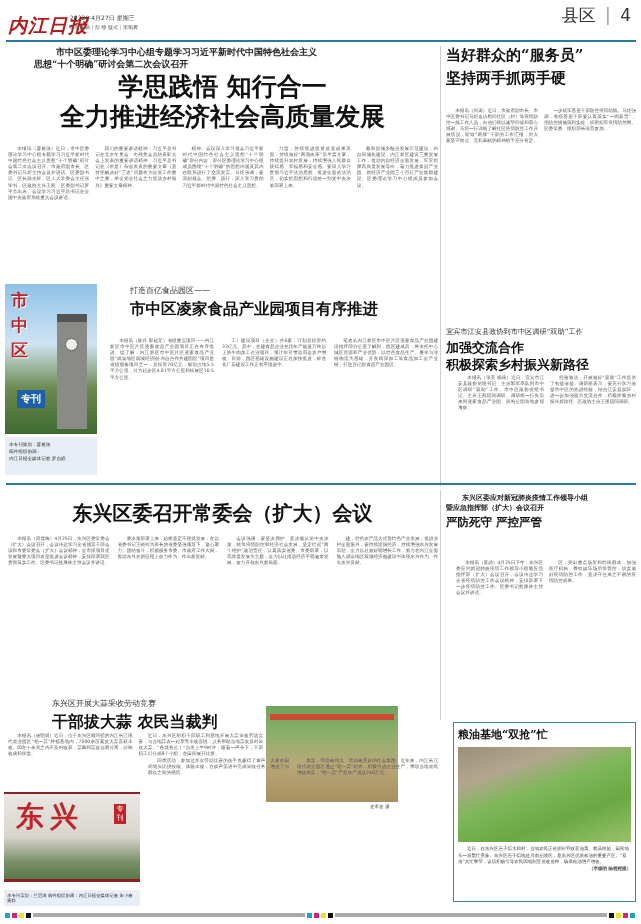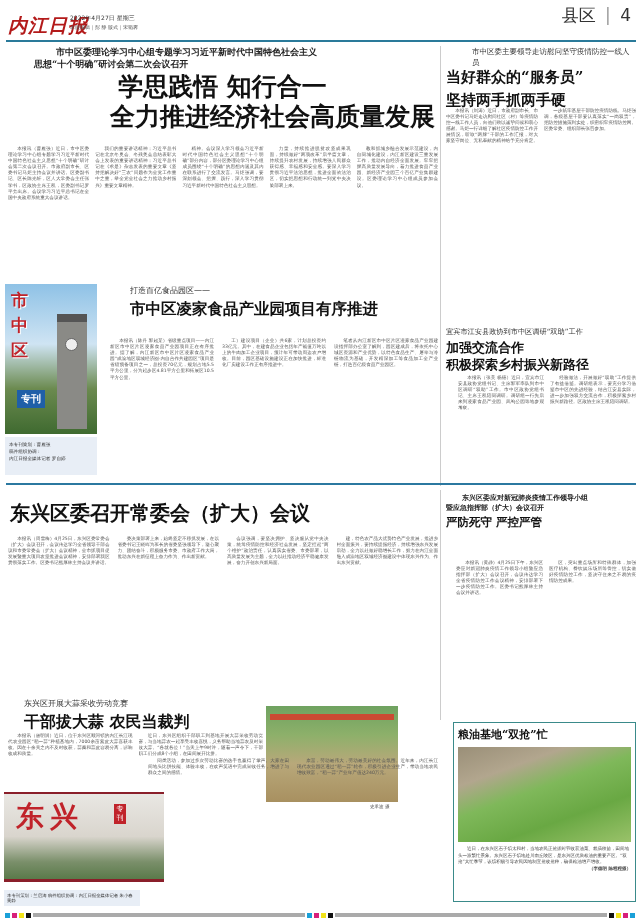--- a/index.html
+++ b/index.html
@@ -34,21 +34,21 @@
     <span style="color:#999;margin:0 4px">|</span>
     <span>4</span>
   </div>
 </div>
 <div class="abs rule-top"></div>
 
 <div class="abs" style="left:10px;top:46px;width:425px;height:90px">
   <div class="kicker" style="padding-left:46px;font-size:9px">市中区委理论学习中心组专题学习习近平新时代中国特色社会主义</div>
   <div class="kicker" style="padding-left:24px;font-size:9px">思想“十个明确”研讨会第二次会议召开</div>
   <div class="head-sans" style="text-align:center;font-size:25px;line-height:30px;margin-top:2px">学思践悟  知行合一</div>
-  <div class="head-sans" style="text-align:right;font-size:25px;line-height:30px">全力推进经济社会高质量发展</div>
+  <div class="head-sans" style="text-align:center;font-size:25px;line-height:30px">全力推进经济社会高质量发展</div>
 </div>
 <div class="abs" style="left:8px;top:146px;width:430px;height:110px;display:flex;gap:6px">
   <div class="body-col" style="flex:1">
       <p>本报讯（曹雁强）近日，市中区委理论学习中心组专题学习习近平新时代中国特色社会主义思想“十个明确”研讨会第二次会议召开。市政府副市长、区委书记马炬主持会议并讲话。区委副书记、区长陈光轩，区人大常委会主任张学书，区政协主席王凯，区委副书记罗平旁出席。会议学习习近平总书记在全国中央政府系统重大会议讲话。</p>
     </div>
   <div class="body-col" style="flex:1">
       <p>我们的重要讲话精神；习近平总书记在北京冬奥会、冬残奥会总结表彰大会上发表的重要讲话精神；习近平总书记在《求是》杂志发表的重要文章《坚持把解决好“三农”问题作为全党工作重中之重，举全党全社会之力推动乡村振兴》重要文章精神。</p>
     </div>
   <div class="body-col" style="flex:1">
       <p>精神。会议深入学习领会习近平新时代中国特色社会主义思想“十个明确”部分内容，部分区委理论学习中心组成员围绕“十个明确”的思想内涵及其内在联系进行了交流发言。马炬强调，要深刻领会、把握、践行，深入学习贯彻习近平新时代中国特色社会主义思想。</p>
@@ -57,21 +57,20 @@
       <p>力量，持续推进脱贫攻坚成果巩固，持续做好“两项改革”后半篇文章，持续提升农村发展，持续增强人民群众获得感、幸福感和安全感。要深入学习贯彻习近平法治思想，推进全面依法治区，切实把思想和行动统一到党中央决策部署上来。</p>
     </div>
   <div class="body-col" style="flex:1">
       <p>教和抓城乡融合发展示范建设，内自同城化建设，内江新区建设三重发展工作，推动内自经济全面发展。牢牢把握高质量发展导向，着力推进食品产业园、新经济产业园三个百亿产业集群建设。区委理论学习中心组成员参加会议。</p>
     </div>
 </div>
 
 <div class="abs vr" style="left:440px;top:46px;height:440px"></div>
 
 <div class="abs" style="left:446px;top:46px;width:190px">
-  <div style="font-family:'DejaVu Sans',sans-serif;font-size:7.5px;line-height:11px;padding-left:26px;color:#333">市中区委主要领导走访慰问坚守疫情防控一线人员</div>
   <div class="head-serif" style="font-size:15px;line-height:19px">当好群众的“服务员”</div>
   <div class="head-serif" style="font-size:15px;line-height:19px;margin-top:4px">坚持两手抓两手硬</div>
 </div>
 <div class="abs" style="left:446px;top:108px;width:190px;height:190px;display:flex;gap:6px">
   <div class="body-col" style="flex:1">
       <p>本报讯（刘涛）近日，市政府副市长、市中区委书记马炬走访慰问社区（村）等疫情防控一线工作人员，向他们致以诚挚问候和衷心感谢。马炬一行详细了解社区疫情防控工作开展情况，听取“两牌”干部的工作汇报，对大家坚守岗位、无私奉献的精神给予充分肯定。</p>
     </div>
   <div class="body-col" style="flex:1">
       <p>一步筑牢基层干部防控疫情防线。马炬强调，各级基层干部要认真落实“一岗双责”，把防控措施落到实处，织密织牢疫情防控网。区委常委、组织部长张晋参加。</p>
     </div>
@@ -113,21 +112,21 @@
   <div class="body-col" style="flex:1">
       <p>本报讯（张美 杨德）近日，宜宾市江安县政协党组书记、主席郭军率队到市中区调研“双助”工作。市中区政协党组书记、主席王凯陪同调研。调研组一行先后来到凌家食品产业园、凤鸣公园等地参观考察。</p>
     </div>
   <div class="body-col" style="flex:1">
       <p>经验做法，开展做好“双助”工作提供了有益借鉴。调研组表示，要充分学习借鉴市中区的先进经验，结合江安县实际，进一步加强双方交流合作，积极探索乡村振兴新路径。区政协主席王凯陪同调研。</p>
     </div>
 </div>
 
 <div class="abs hr-blue" style="left:6px;top:483px;width:630px"></div>
 
-<div class="abs head-sans" style="left:10px;top:500px;width:425px;font-size:20px;line-height:26px">东兴区委召开常委会（扩大）会议</div>
+<div class="abs head-sans" style="left:10px;top:500px;width:425px;text-align:center;font-size:20px;line-height:26px">东兴区委召开常委会（扩大）会议</div>
 <div class="abs" style="left:8px;top:536px;width:430px;height:150px;display:flex;gap:8px">
   <div class="body-col" style="flex:1">
       <p>本报讯（周雪梅）4月25日，东兴区委常委会（扩大）会议召开，会议传达学习全省领导干部会议和市委常委会（扩大）会议精神，全市抓项目促发展暨重大项目攻坚推进会议精神，安排部署我区贯彻落实工作。区委书记熊厚林主持会议并讲话。</p>
     </div>
   <div class="body-col" style="flex:1">
       <p>委决策部署上来，始终坚定不移抓发展，在以省委书记王晓晖为班长的省委坚强领导下，凝心聚力、团结奋斗，积极服务市委、市政府工作大局，推动东兴在新征程上奋力作为、作出新贡献。</p>
     </div>
   <div class="body-col" style="flex:1">
       <p>会议强调，要坚决拥护、坚决服从党中央决策，统筹疫情防控和经济社会发展，坚定扛起“两个维护”政治责任，认真落实省委、市委部署，以高质量发展为主题，全力以赴推动经济平稳健康发展，奋力开创东兴新局面。</p>
     </div>
@@ -145,21 +144,21 @@
 </div>
 <div class="abs" style="left:456px;top:560px;width:180px;height:160px;display:flex;gap:6px">
   <div class="body-col" style="flex:1">
       <p>本报讯（黄静）4月25日下午，东兴区委应对新冠肺炎疫情工作领导小组暨应急指挥部（扩大）会议召开，会议传达学习全省疫情防控工作会议精神，安排部署下一步疫情防控工作。区委书记熊厚林主持会议并讲话。</p>
     </div>
   <div class="body-col" style="flex:1">
       <p>区，突出重点场所和特殊群体，加强医疗机构、餐饮娱乐场所等管控，切实做好疫情防控工作，坚决守住来之不易的疫情防控成果。</p>
     </div>
 </div>
 
-<div class="abs" style="left:14px;top:698px;width:270px">
+<div class="abs" style="left:42px;top:698px;width:270px">
   <div style="font-family:'DejaVu Sans',sans-serif;font-size:8px;color:#333;padding-left:10px">东兴区开展大蒜采收劳动竞赛</div>
   <div class="head-serif" style="font-size:16px;line-height:22px;margin-top:2px;padding-left:10px">干部拔大蒜  农民当裁判</div>
 </div>
 <div class="abs" style="left:8px;top:733px;width:255px;height:26px;display:flex;gap:6px">
   <div class="body-col" style="flex:1">
       <p>本报讯（唐明润）近日，位于东兴区顺河镇的内江长江现代农业园区“稻一蒜”种植基地内，7000余亩紫皮大蒜喜获丰收。因在十余天之内不及时收获，蒜瓣和蒜皮容易分离，影响收成和质量。</p>
     </div>
   <div class="body-col" style="flex:1">
       <p>近日，东兴区组织干部职工到基地开展大蒜采收劳动竞赛，与当地蒜农一起享受丰收喜悦，义务帮助当地蒜农及时采收大蒜。“各就各位！”当天上午9时许，随着一声令下，干部职工们分成8个小组，在田间展开比拼。</p>
     </div>
@@ -170,21 +169,21 @@
 <div class="abs caption" style="left:370px;top:804px">史承波 摄</div>
 <div class="abs" style="left:148px;top:758px;width:290px;height:130px;display:flex;gap:8px">
   <div class="body-col" style="flex:1">
       <p>同类活动，参加过多次劳动比赛的选手也赢得了掌声。大家在田间地头比拼技能、体验丰收，在欢声笑语中完成采收任务，增进了与群众之间的感情。</p>
     </div>
   <div class="body-col" style="flex:1">
       <p>康富，劳动最伟大，劳动最美好的社会氛围。近年来，内江长江现代农业园区通过“稻—蒜”轮作，积极引进企业生产，带动当地农民增收致富，“稻—蒜”产业年产值达240万元。</p>
     </div>
 </div>
 
-<div class="abs photo" style="left:4px;top:792px;width:160px;height:90px;background:linear-gradient(180deg,#e9e7e3 0%,#d9d5cd 50%,#7a8f6a 80%,#5a7a4a 100%);border-top:2px solid #8a1f2a;border-bottom:3px solid #8a1f2a">
+<div class="abs photo" style="left:4px;top:792px;width:136px;height:90px;background:linear-gradient(180deg,#e9e7e3 0%,#d9d5cd 50%,#7a8f6a 80%,#5a7a4a 100%);border-top:2px solid #8a1f2a;border-bottom:3px solid #8a1f2a">
   <div class="abs" style="left:12px;top:4px;font-size:28px;font-weight:bold;color:#c0232a;letter-spacing:6px">东兴</div>
   <div class="abs" style="left:110px;top:10px;background:#c0232a;color:#fff;font-size:7px;width:12px;line-height:9px;padding:1px;text-align:center">专刊</div>
 </div>
 <div class="abs" style="left:4px;top:890px;width:136px;font-size:4.4px;color:#333;background:#e8eef6;padding:3px;font-family:'DejaVu Sans',sans-serif">本专刊策划：兰启涛  稿件组织协调：内江日报全媒体记者 朱小春 黄静</div>
 
 <div class="abs" style="left:453px;top:722px;width:183px;height:180px;border:1.5px solid #3a8a8a;padding:4px">
   <div class="head-serif" style="font-size:11px;line-height:16px">粮油基地“双抢”忙</div>
   <div class="photo" style="margin-top:4px;width:100%;height:95px;background:linear-gradient(160deg,#9a8f78 0%,#b2a68e 25%,#7fb85a 45%,#69a843 70%,#9ac26a 100%)"></div>
   <div class="caption" style="margin-top:4px;line-height:6.5px;text-indent:2em">近日，在东兴区石子镇太和村，当地农民正抢抓时节收获油菜、栽插秧苗，田间地头一派繁忙景象。东兴区石子镇地处川南丘陵区，是东兴区优质粮油的重要产区。“双抢”大忙季节，该镇积极引导农民因地制宜抢收抢种，确保粮油增产增收。</div>
   <div class="caption" style="text-align:right;font-weight:bold">（李德明 陈程程摄）</div>

